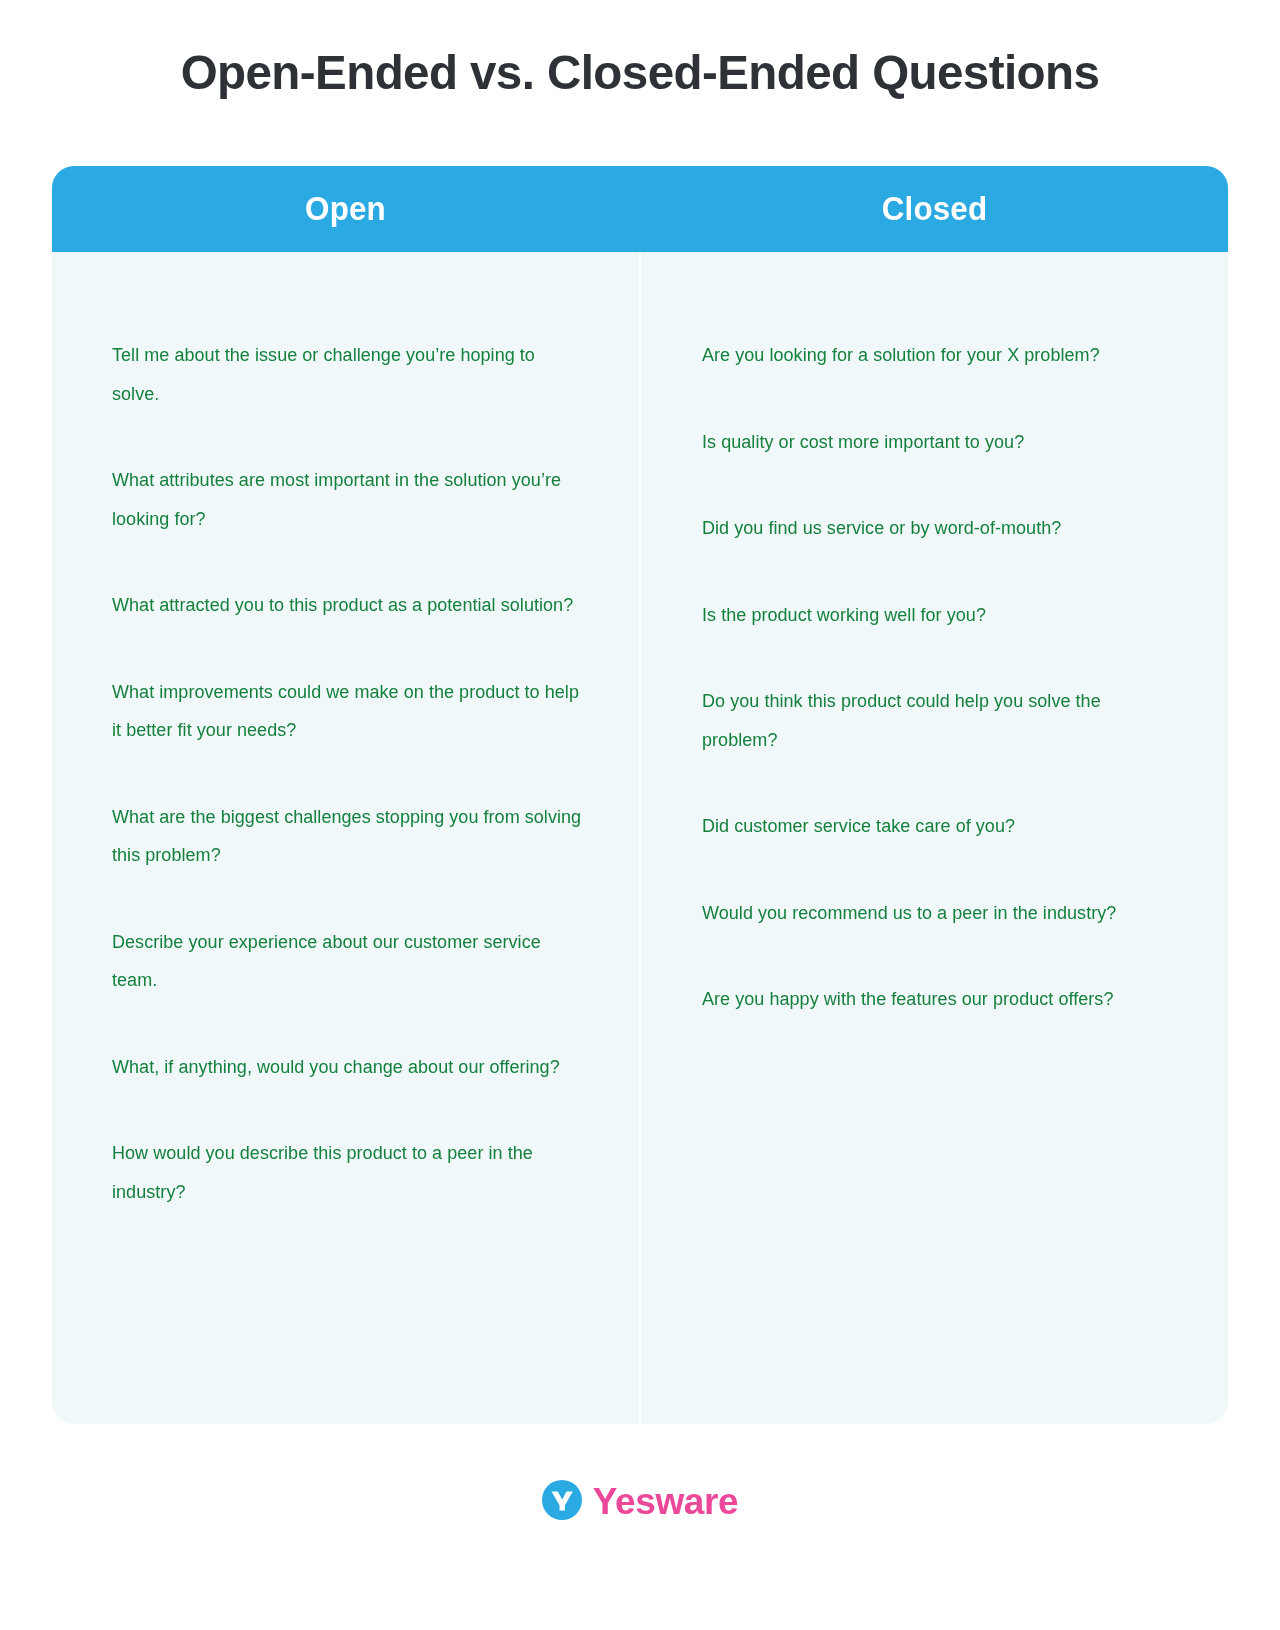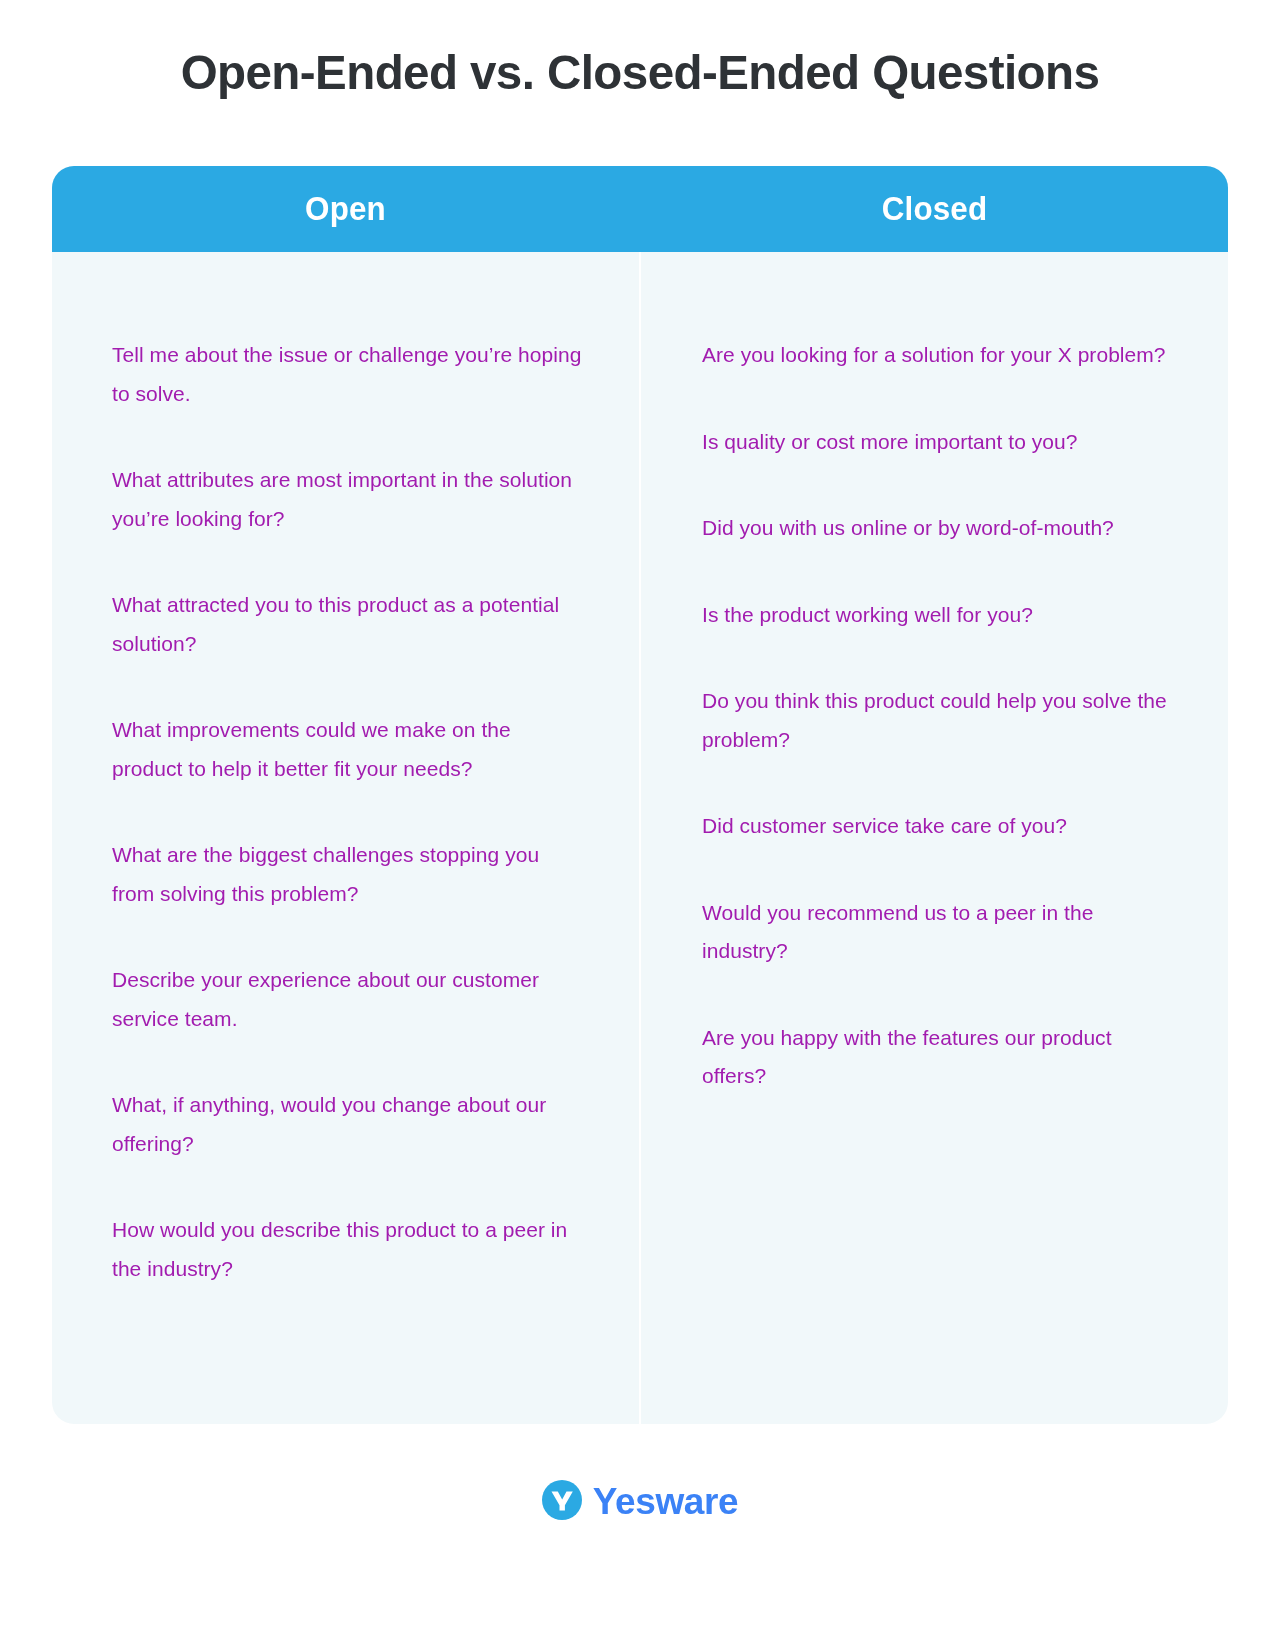--- a/index.html
+++ b/index.html
@@ -94,22 +94,22 @@
 
   .column {
     flex: 1 1 0;
     padding: 84px 58px 0 58px;
   }
 
   .column.left  { padding-left: 60px;  padding-right: 60px; }
   .column.right {  padding-right: 54px; border-radius: 6px; }
 
   .q-item {
-    color: #a21caf;
-    font-size: 21px;
+    color: #15803d;
+    font-size: 18px;
     line-height: 38.5px;
     letter-spacing: 0.05px;
     margin-bottom: 48px;
   }
 
   
   .footer {
     position: absolute;
     left: 0;
     top: 1480px;
@@ -122,21 +122,21 @@
 
   .logo-mark {
     width: 40px;
     height: 40px;
     flex: 0 0 40px;
   }
 
   .logo-word {
     font-size: 37px;
     font-weight: 700;
-    color: #3b82f6;
+    color: #ec4899;
     letter-spacing: -0.4px;
     line-height: 1;
     transform: translateY(1px);
   }
 </style>
 </head>
 <body>
 
 <div class="page">
 
@@ -160,21 +160,21 @@
         <p class="q-item">What improvements could we make on the product to help it better fit your needs?</p>
         <p class="q-item">What are the biggest challenges stopping you from solving this problem?</p>
         <p class="q-item">Describe your experience about our customer service team.</p>
         <p class="q-item">What, if anything, would you change about our offering?</p>
         <p class="q-item">How would you describe this product to a peer in the industry?</p>
       </div>
 
       <div class="column right">
         <p class="q-item">Are you looking for a solution for your X problem?</p>
         <p class="q-item">Is quality or cost more important to you?</p>
-        <p class="q-item">Did you with us online or by word-of-mouth?</p>
+        <p class="q-item">Did you find us service or by word-of-mouth?</p>
         <p class="q-item">Is the product working well for you?</p>
         <p class="q-item">Do you think this product could help you solve the problem?</p>
         <p class="q-item">Did customer service take care of you?</p>
         <p class="q-item">Would you recommend us to a peer in the industry?</p>
         <p class="q-item">Are you happy with the features our product offers?</p>
       </div>
     </div>
   </div>
 
   <div class="footer">

